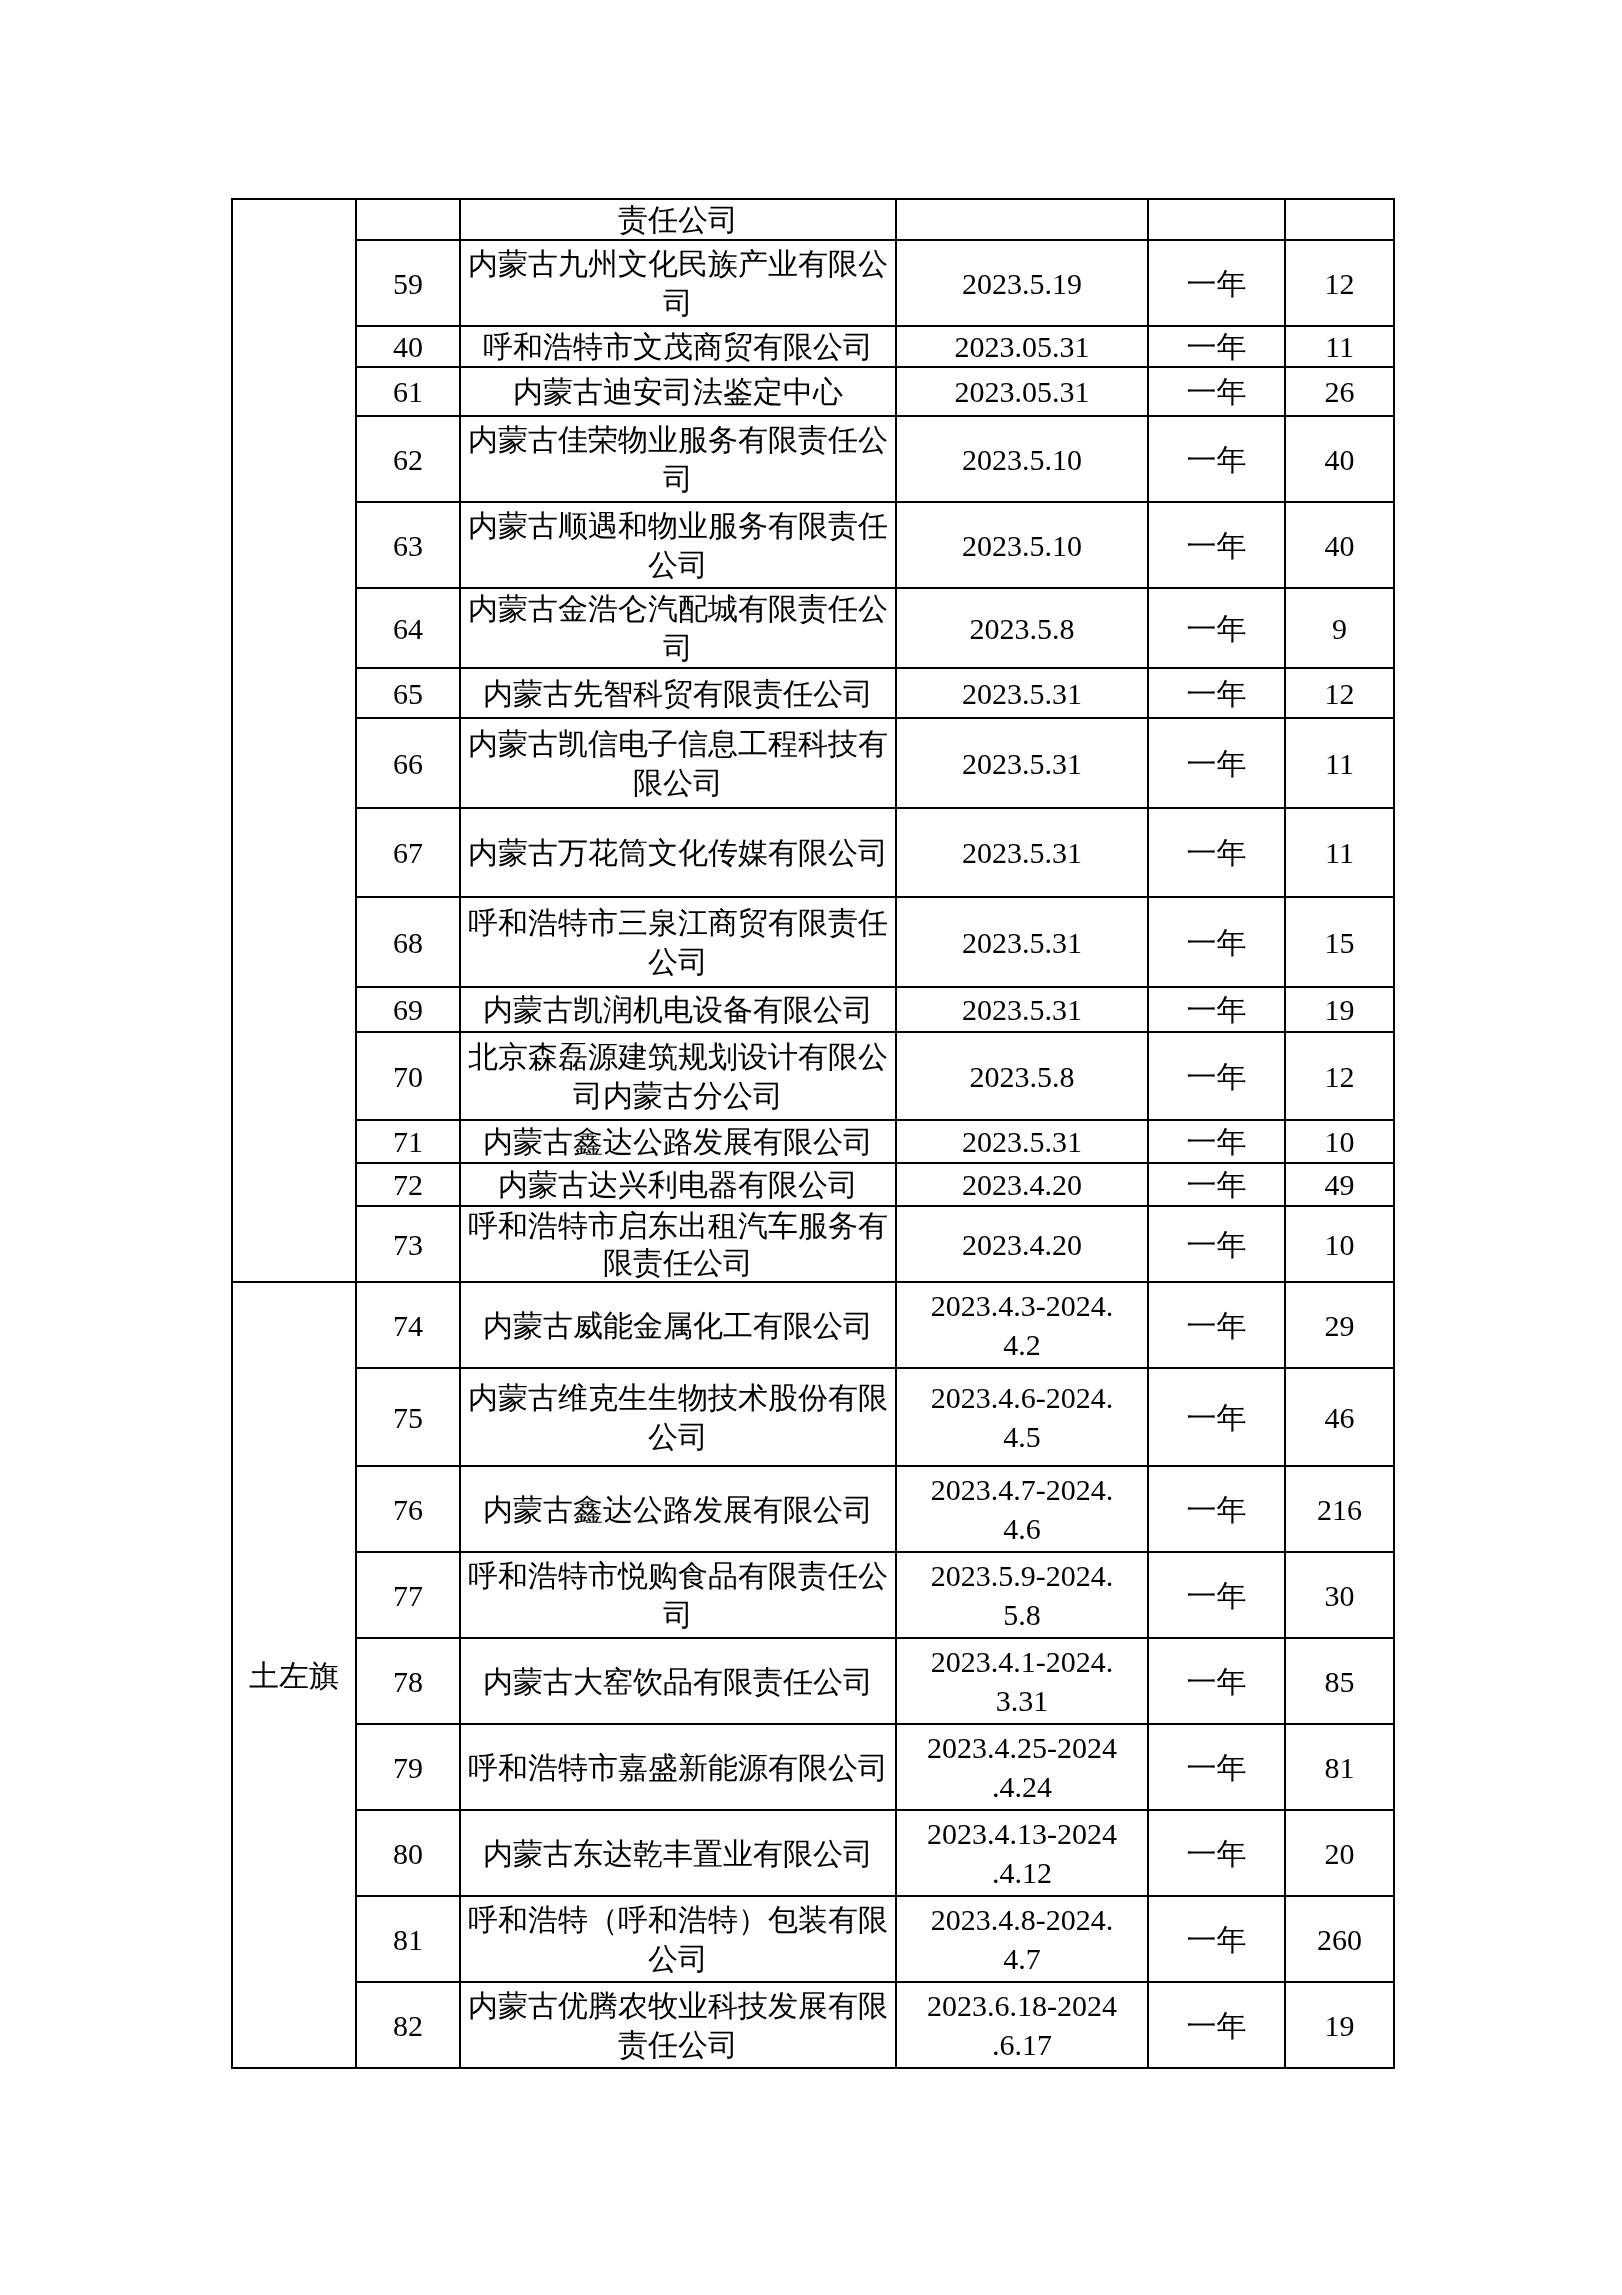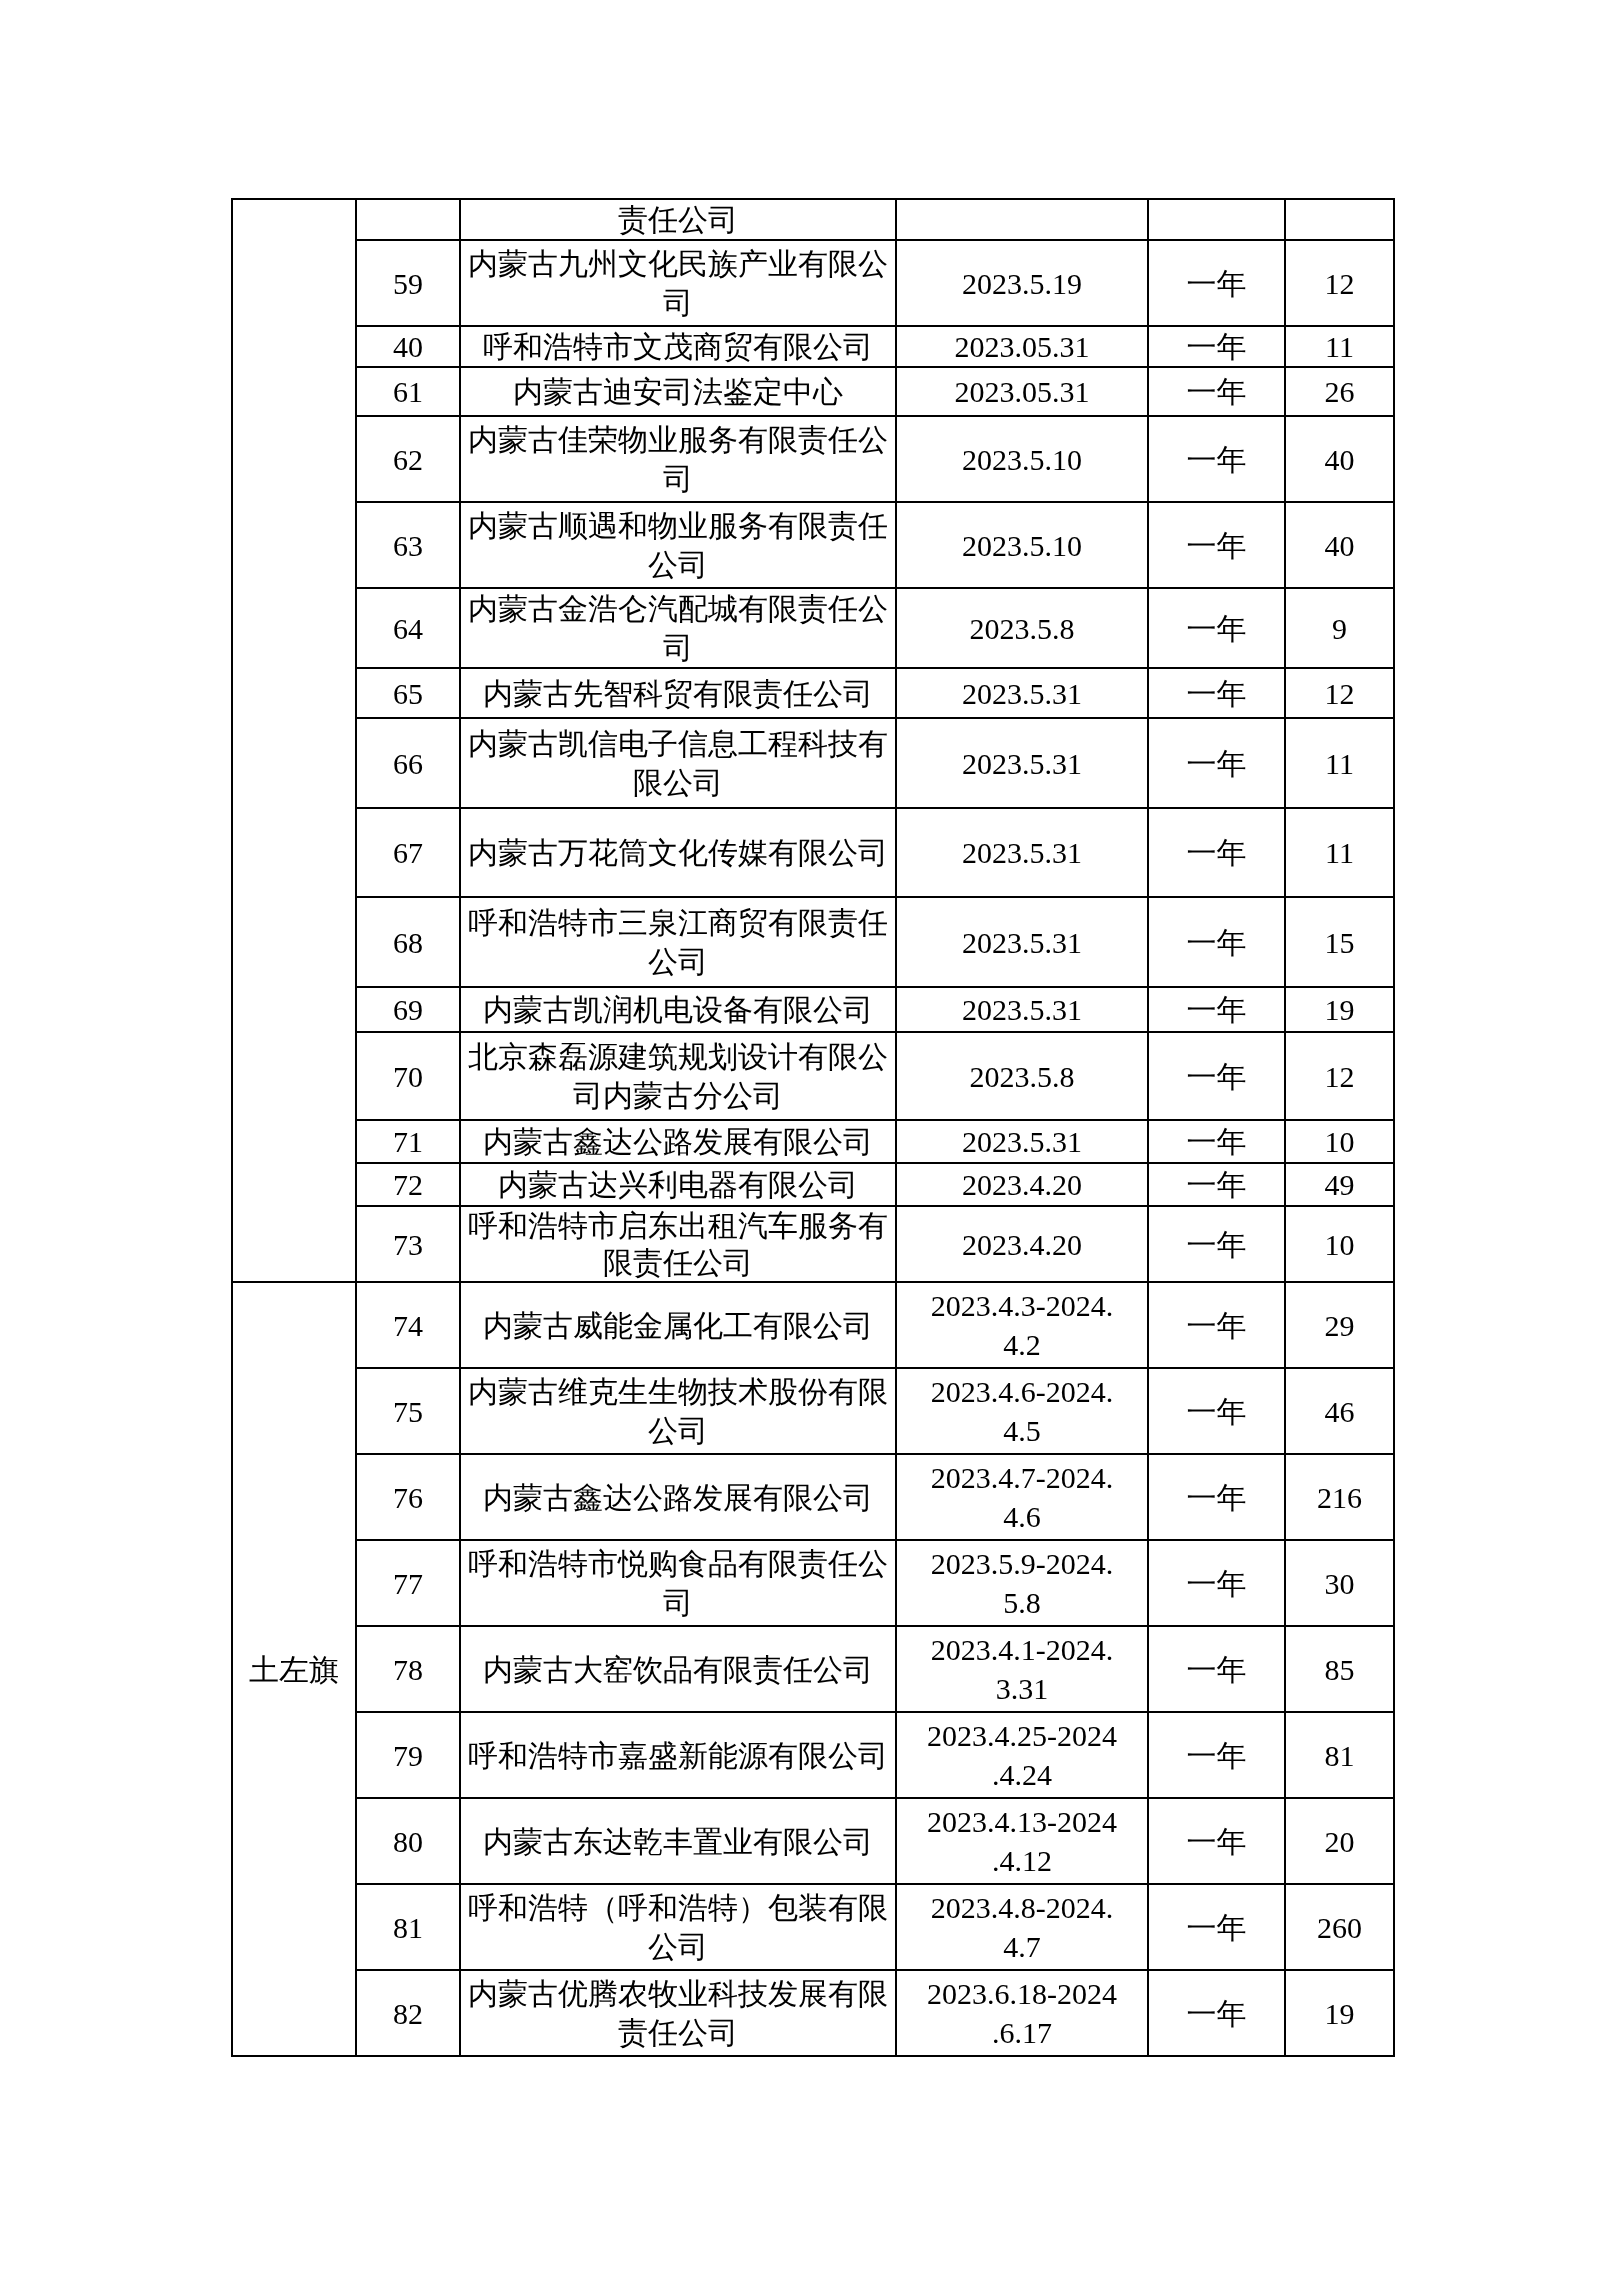--- a/index.html
+++ b/index.html
@@ -164,21 +164,21 @@
       </tr>
       <tr style="height:86px">
         <td class="c-region" rowspan="9">土左旗</td>
         <td class="c-no">74</td>
         <td class="c-company">内蒙古威能金属化工有限公司</td>
         <td class="c-date">2023.4.3-2024.
 4.2</td>
         <td class="c-term">一年</td>
         <td class="c-count">29</td>
       </tr>
-      <tr style="height:86px">
+      <tr style="height:98px">
         <td class="c-no">75</td>
         <td class="c-company">内蒙古维克生生物技术股份有限公司</td>
         <td class="c-date">2023.4.6-2024.
 4.5</td>
         <td class="c-term">一年</td>
         <td class="c-count">46</td>
       </tr>
       <tr style="height:86px">
         <td class="c-no">76</td>
         <td class="c-company">内蒙古鑫达公路发展有限公司</td>

